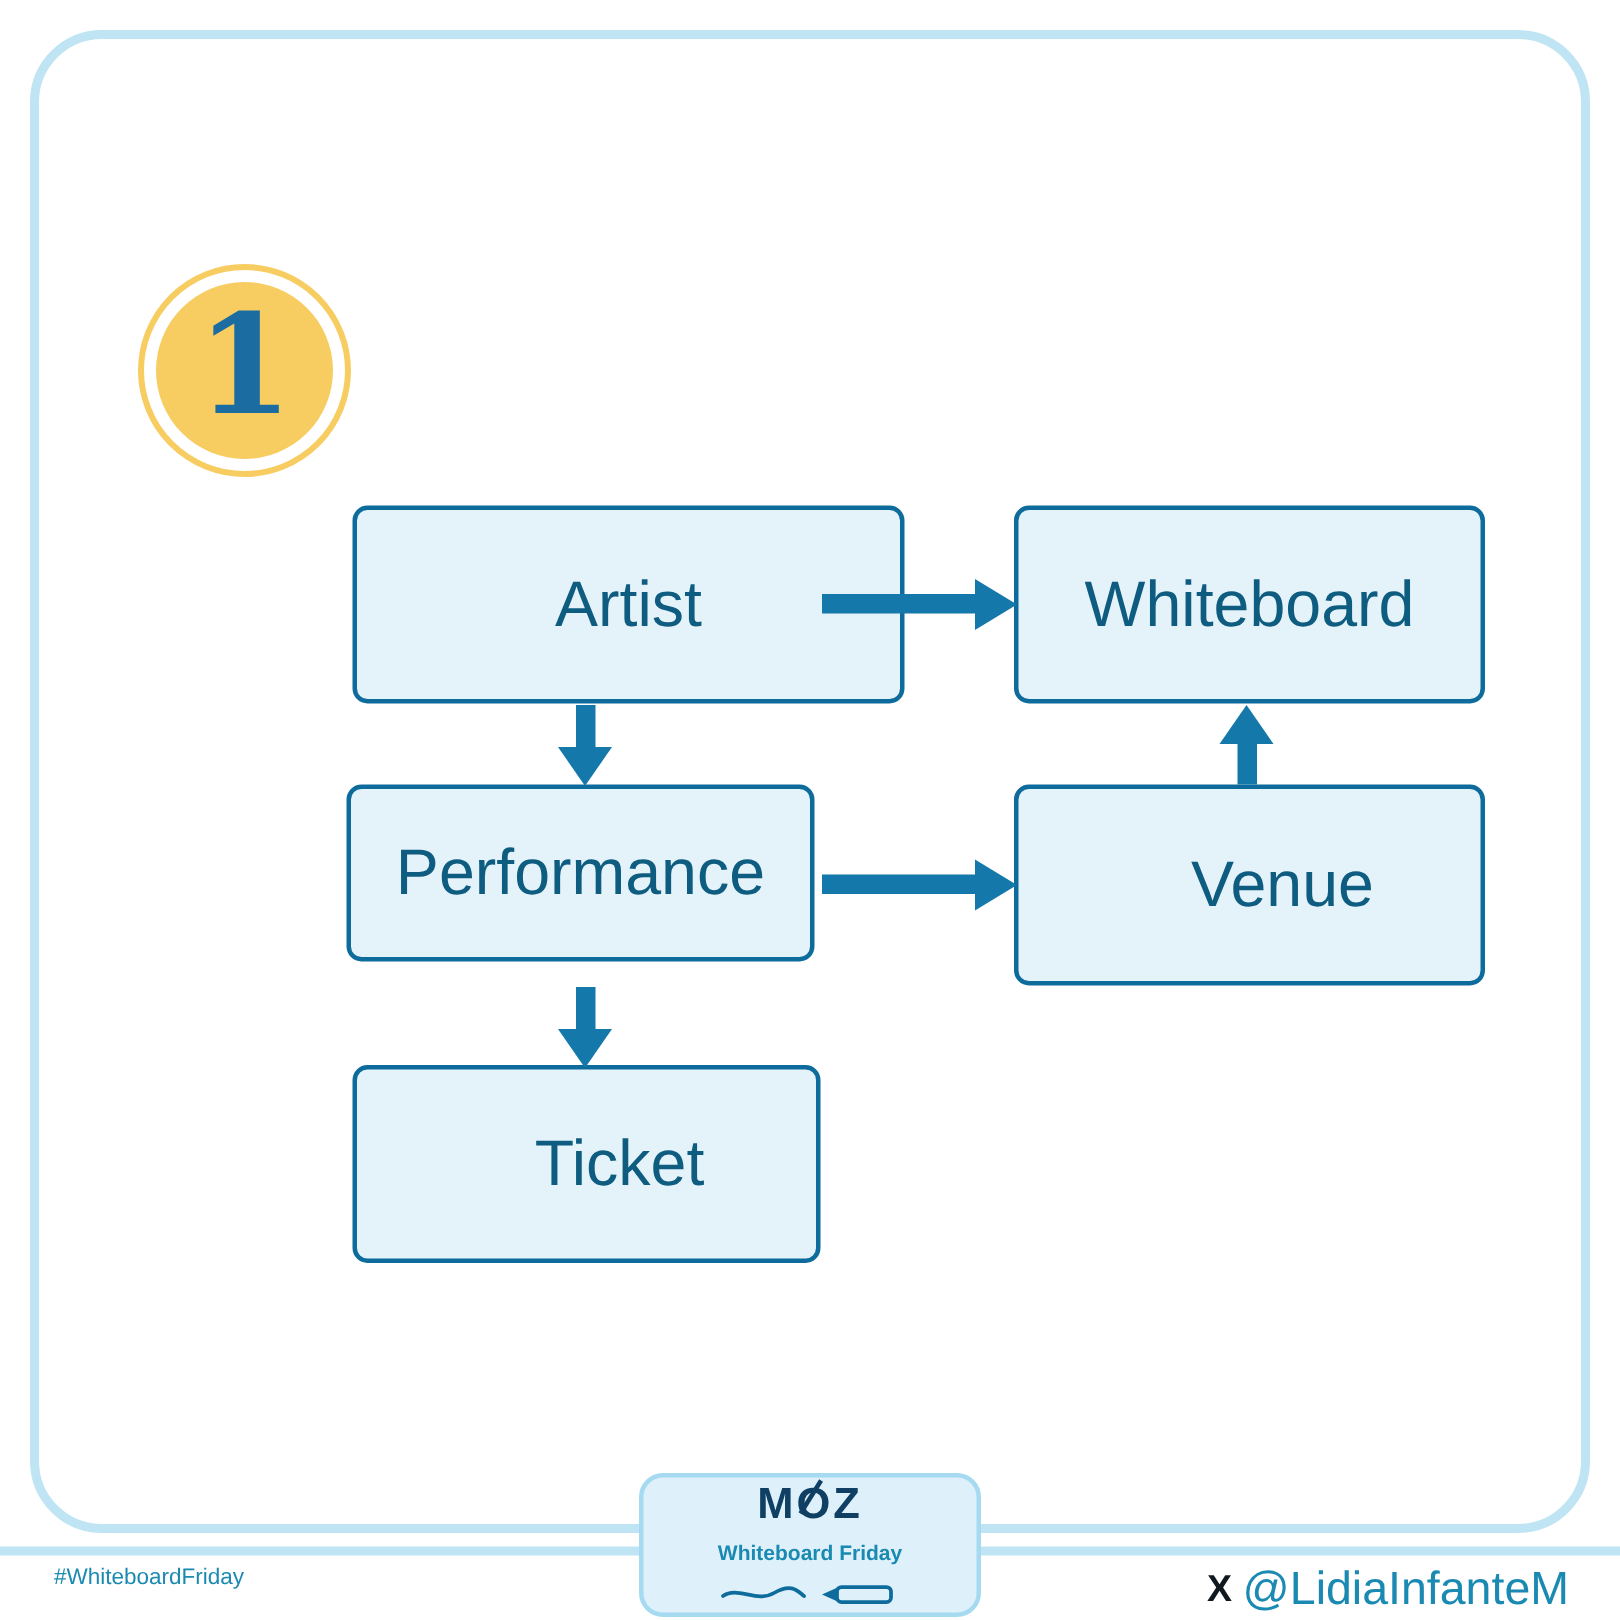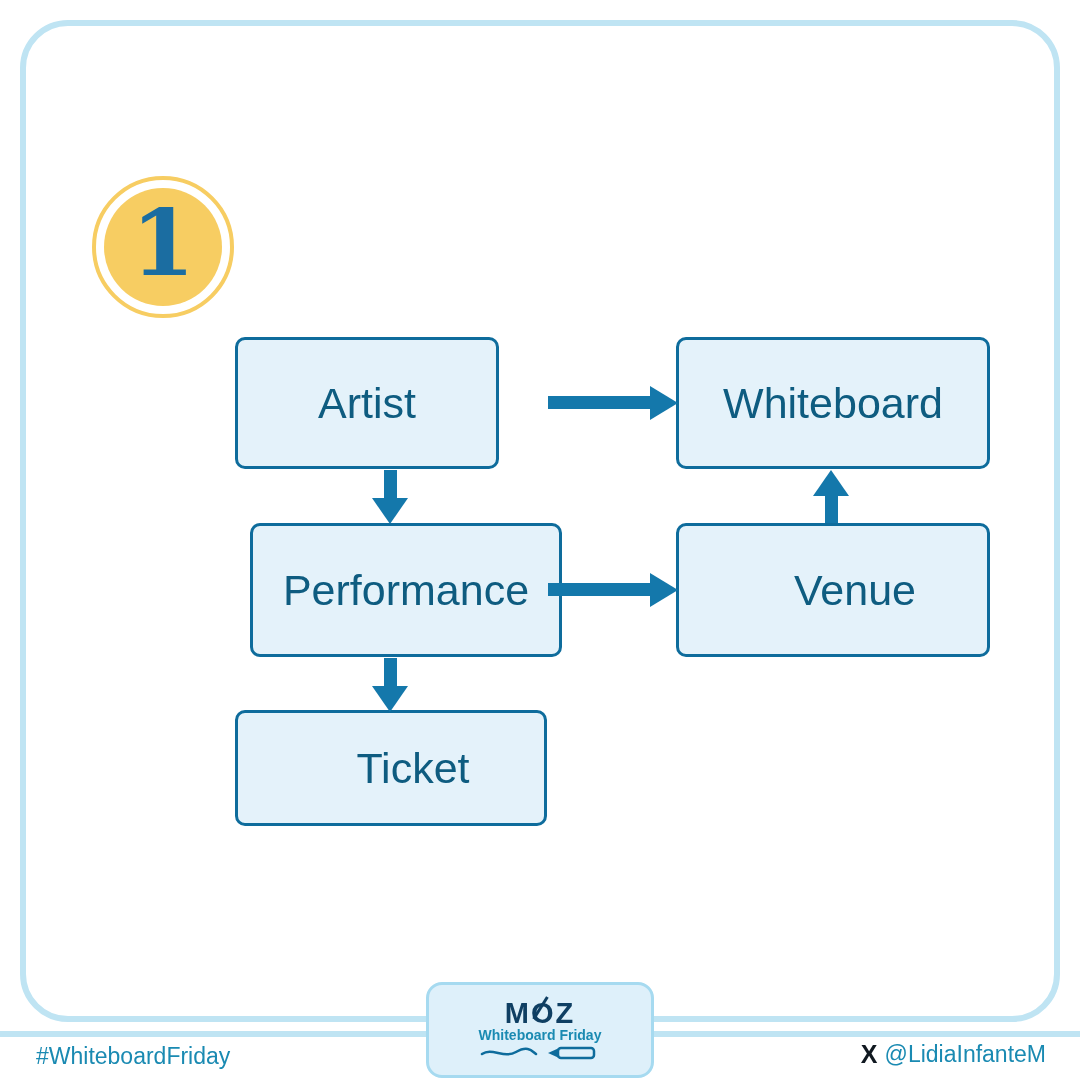--- a/index.html
+++ b/index.html
@@ -30,25 +30,25 @@
   .num-badge-inner span{font-family:"DejaVu Serif", serif;font-weight:700;
              font-size:92px;color:#1b6da1;line-height:1;transform:translateY(-4px);}
 
   .page-title{position:absolute;left:258px;top:214px;font-size:62px;font-weight:700;
              color:var(--text);letter-spacing:-1px;line-height:72px;}
 
   
   .node{position:absolute;background:var(--box-fill);border:3px solid var(--box-border);
         border-radius:10px;display:flex;align-items:center;justify-content:center;
         color:var(--text);font-size:43px;}
-  .node-artist{left:235px;top:337px;width:264px;height:132px;}
+  .node-artist{left:235px;top:337px;width:368px;height:132px;}
   .node-merchandise{left:676px;top:337px;width:314px;height:132px;}
-  .node-performance{left:250px;top:523px;width:312px;height:134px;}
+  .node-performance{left:231px;top:523px;width:312px;height:118px;}
   .node-venue{left:676px;top:523px;width:314px;height:134px;padding-left:44px;}
-  .node-ticket{left:235px;top:710px;width:312px;height:116px;padding-left:44px;}
+  .node-ticket{left:235px;top:710px;width:312px;height:132px;padding-left:44px;}
 
   
   .bar{position:absolute;background:var(--arrow);}
   .head{position:absolute;width:0;height:0;}
   .head-right{border-top:17px solid transparent;border-bottom:17px solid transparent;
               border-left:28px solid var(--arrow);}
   .head-down{border-left:18px solid transparent;border-right:18px solid transparent;
               border-top:26px solid var(--arrow);}
   .head-up{border-left:18px solid transparent;border-right:18px solid transparent;
               border-bottom:26px solid var(--arrow);}
@@ -61,33 +61,33 @@
   .head-ap{left:372px;top:498px;}
   .bar-pt{left:384px;top:658px;width:13px;height:30px;}
   .head-pt{left:372px;top:686px;}
   .bar-vm{left:825px;top:494px;width:13px;height:29px;}
   .head-vm{left:813px;top:470px;}
 
   
   .moz-badge{position:absolute;left:50%;transform:translateX(-50%);top:982px;
              width:228px;height:96px;background:#def0fa;border:3px solid #a6daf0;
              border-radius:16px;z-index:5;display:flex;flex-direction:column;
-             align-items:center;justify-content:center;gap:0;}
+             align-items:center;justify-content:center;gap:10px;}
   .moz-logo{position:relative;font-size:29px;font-weight:800;letter-spacing:2px;
              color:var(--navy);line-height:1;}
   .moz-slash{position:absolute;left:50%;top:-4px;width:3px;height:26px;
              background:var(--navy);transform:translateX(-1px) rotate(32deg);}
   .moz-subtitle{font-size:14px;font-weight:700;color:var(--teal);line-height:1.1;}
   .moz-doodle{margin-top:2px;}
 
   
-  .footer-hashtag{position:absolute;left:36px;top:1043px;font-size:23px;color:var(--teal);}
+  .footer-hashtag{position:absolute;left:36px;top:1043px;font-size:15px;color:var(--teal);}
   .footer-handle{position:absolute;right:34px;top:1041px;display:flex;align-items:center;gap:7px;}
   .x-icon{font-size:25px;font-weight:800;color:#101820;line-height:1;}
-  .handle-text{font-size:23px;color:var(--teal);}
+  .handle-text{font-size:31px;color:var(--teal);}
 </style>
 </head>
 <body>
 
 <div class="canvas">
 
   <div class="frame"></div>
   <div class="bottom-rule"></div>
 
   <div class="num-badge">

